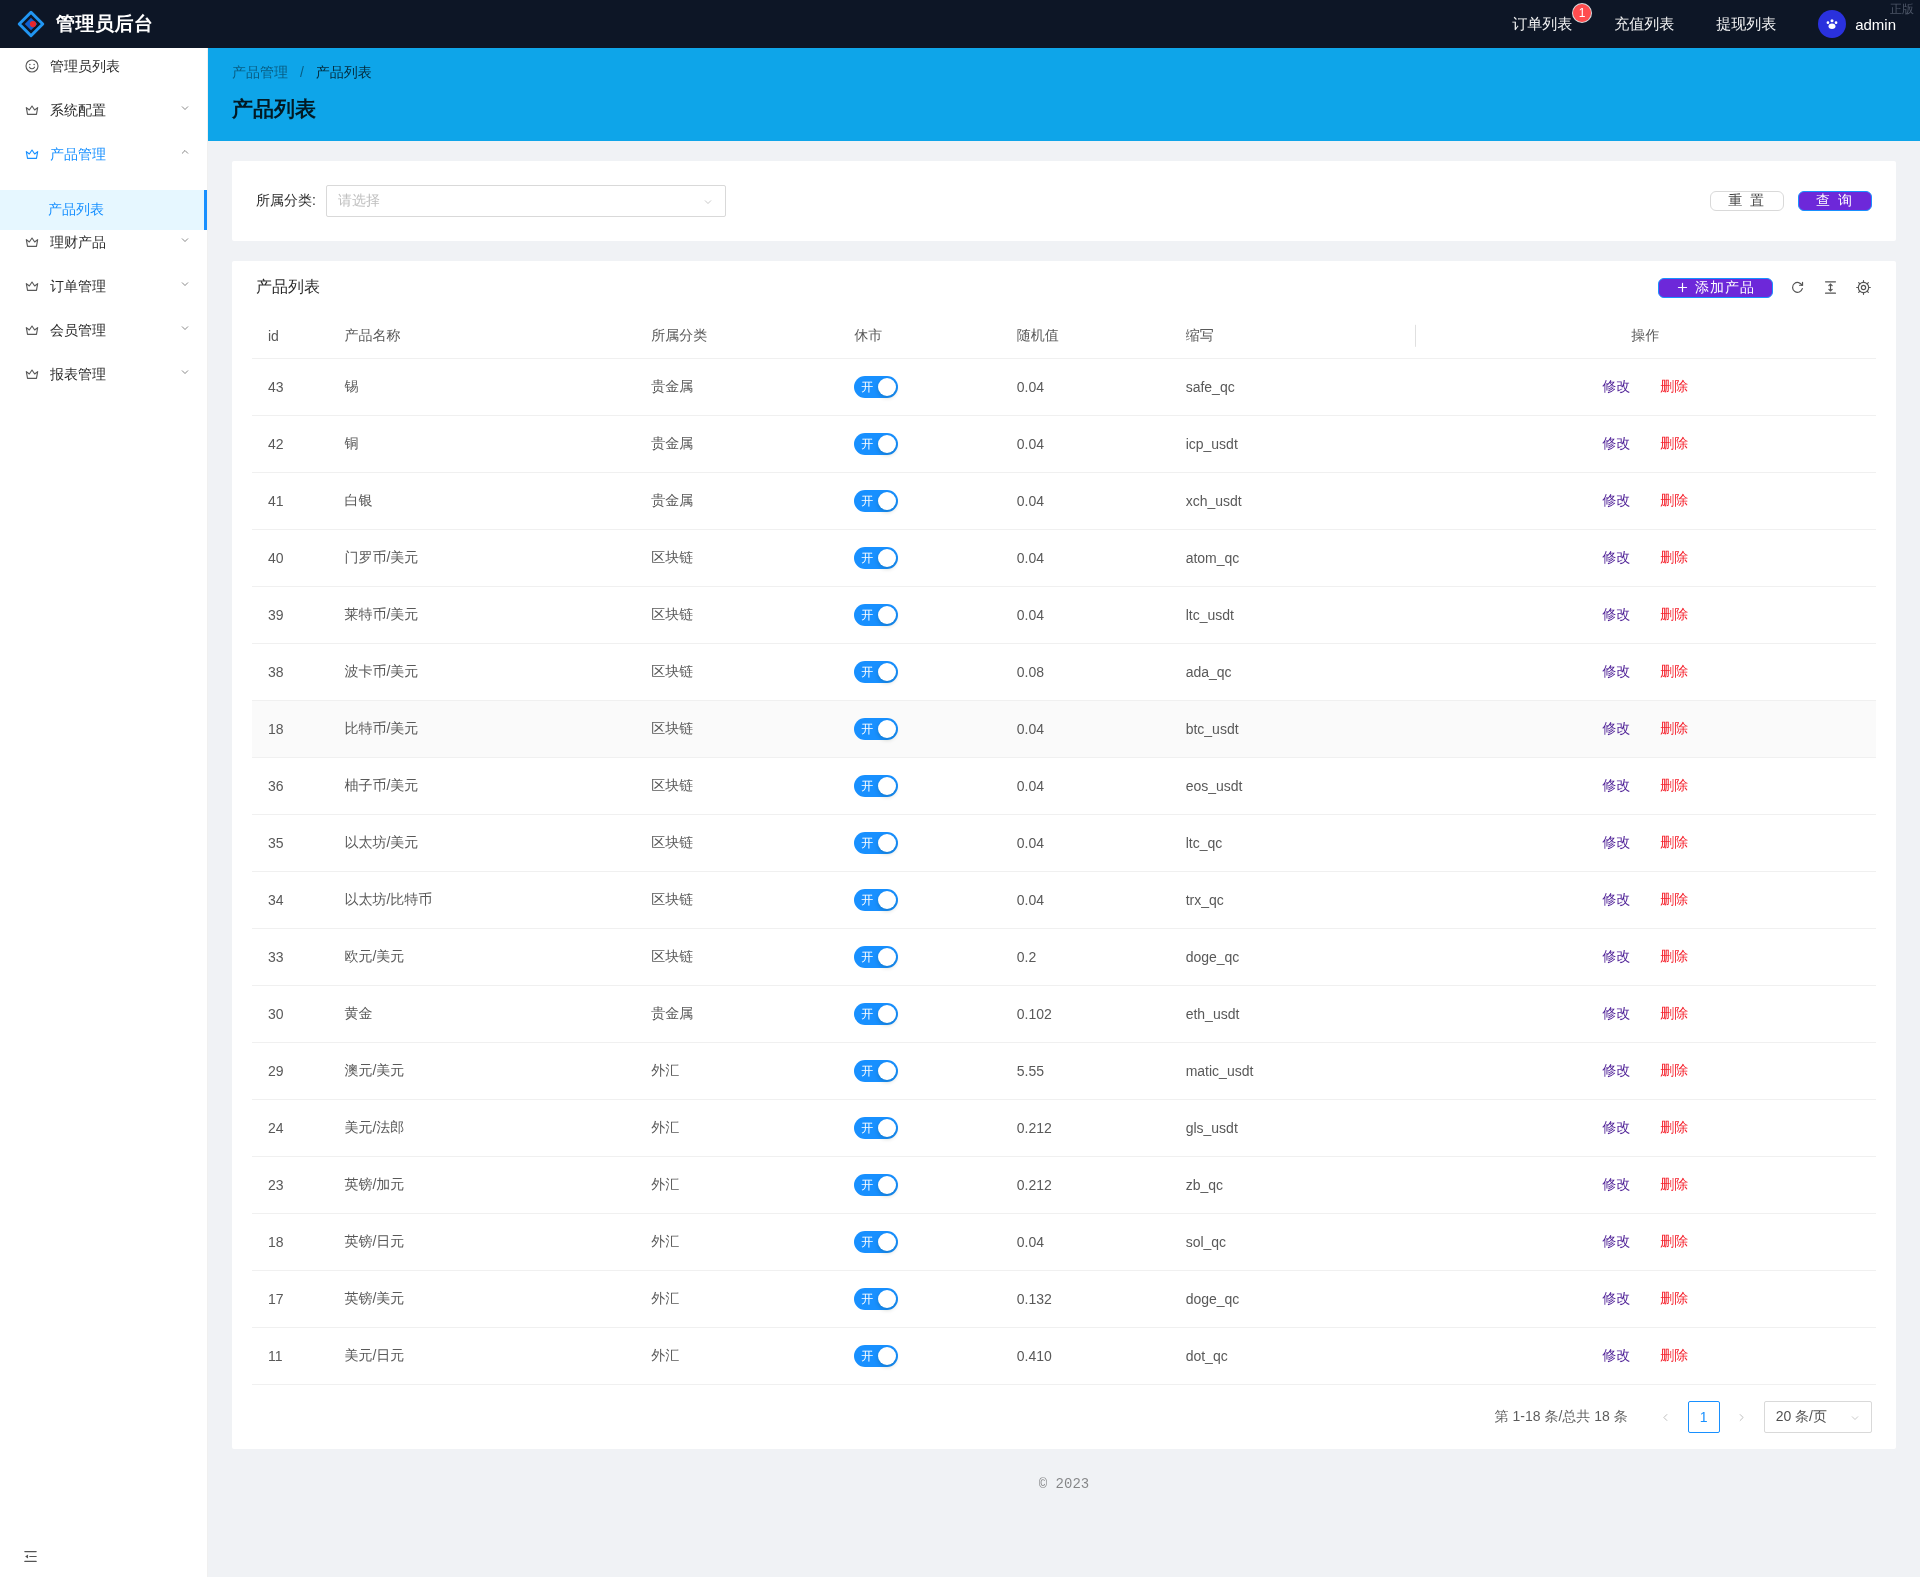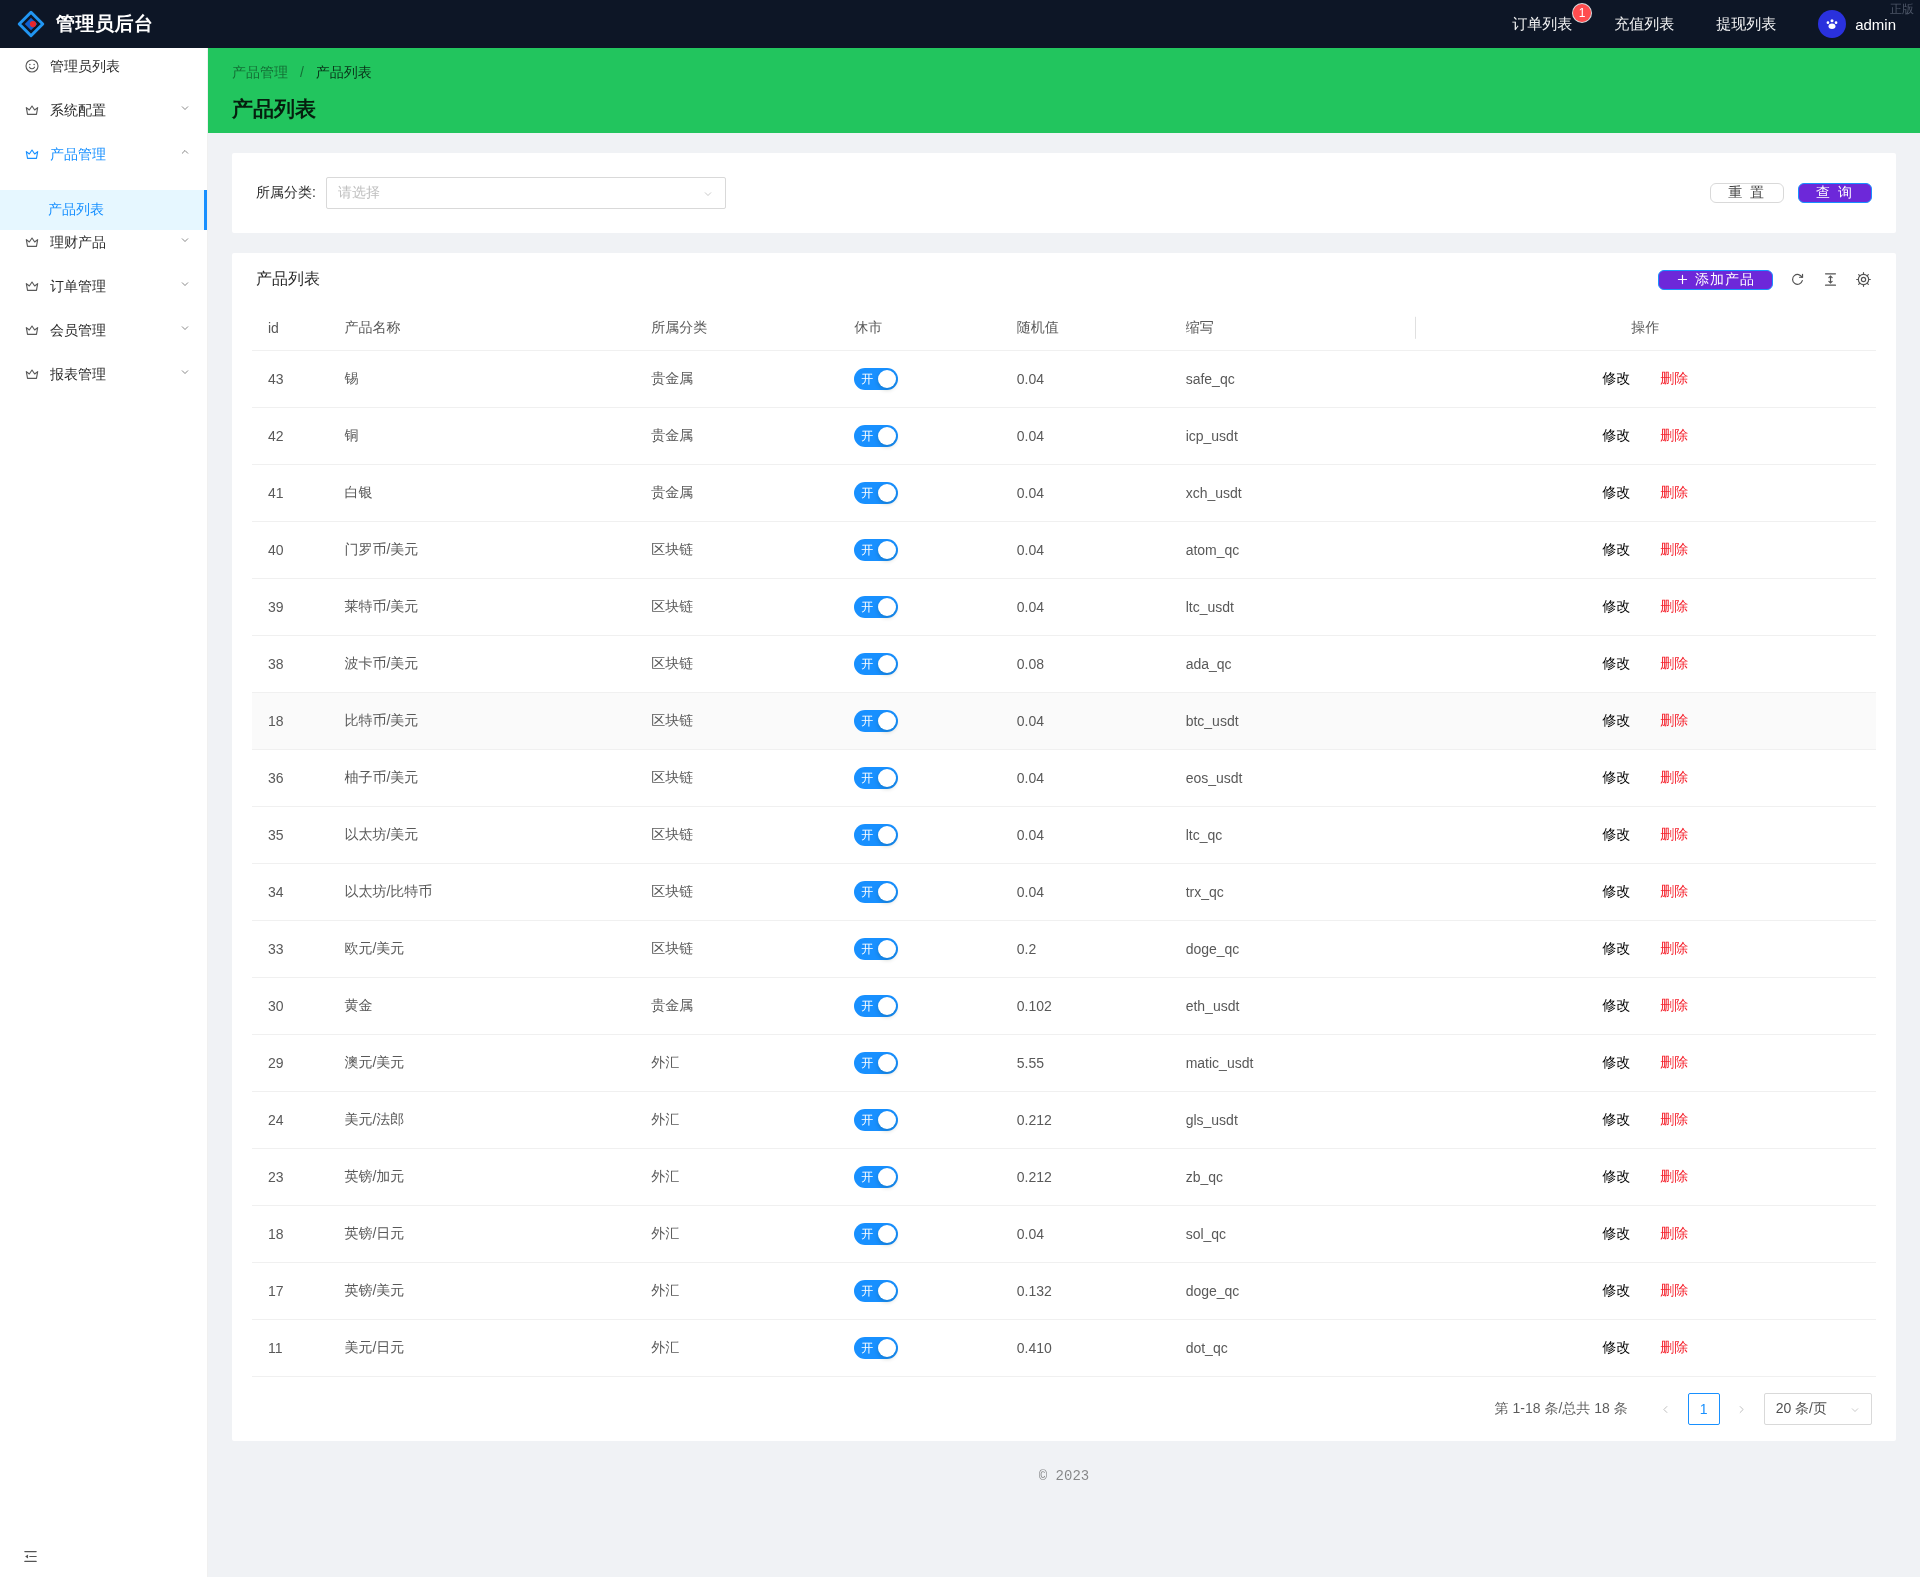--- a/index.html
+++ b/index.html
@@ -29,21 +29,21 @@
   .menu-item .label { flex:1; }
   .menu-item .chev { color:rgba(0,0,0,.55); flex:none; }
   .menu-item.active { color:#1890ff; }
   .menu-item.active .mi-icon { color:#1890ff; }
   .submenu-child { height:40px; margin:4px 0; display:flex; align-items:center; padding-left:48px; font-size:14px; color:rgba(0,0,0,.85); cursor:pointer; }
   .submenu-child.selected { background:#e6f7ff; color:#1890ff; border-right:3px solid #1890ff; }
   .collapse-trigger { position:absolute; left:22px; bottom:12px; color:#545454; cursor:pointer; }
 
   
   .main { flex:1; display:flex; flex-direction:column; min-width:0; }
-  .page-header { background:#22c55e; padding:16px 24px 10px; }
+  .page-header { background:#0ea5e9; padding:16px 24px 18px; }
   .breadcrumb { font-size:14px; margin-bottom:13px; }
   .breadcrumb .bc-link { color:rgba(0,0,0,.45); cursor:pointer; }
   .breadcrumb .bc-sep { color:rgba(0,0,0,.45); margin:0 8px; }
   .breadcrumb .bc-current { color:rgba(0,0,0,.75); }
   .page-title { font-size:21px; font-weight:700; color:rgba(0,0,0,.85); }
   .content { padding:20px 24px 0; }
 
   
   .filter-card { background:#fff; border-radius:2px; padding:24px; display:flex; align-items:center; }
   .filter-label { font-size:14px; color:rgba(0,0,0,.85); margin-right:10px; white-space:nowrap; }
@@ -66,21 +66,21 @@
   table { width:100%; border-collapse:collapse; table-layout:fixed; font-size:14px; }
   th { text-align:left; font-weight:500; color:#595959; padding:13px 8px; border-bottom:1px solid #f0f0f0; position:relative; }
   td { color:#595959; padding:17px 8px; border-bottom:1px solid #f0f0f0; overflow:hidden; white-space:nowrap; }
   th:first-child, td:first-child { padding-left:16px; }
   th:last-child, td:last-child { text-align:center; }
   th:last-child::before { content:''; position:absolute; left:0; top:50%; transform:translateY(-50%); width:1px; height:1.6em; background:rgba(0,0,0,.12); }
   tr.hl td { background:#fafafa; }
   .switch { width:44px; height:22px; border-radius:100px; background:#1890ff; position:relative; display:inline-flex; align-items:center; cursor:pointer; vertical-align:middle; }
   .switch .on { color:#fff; font-size:12px; margin-left:7px; line-height:1; }
   .switch .knob { position:absolute; top:2px; right:2px; width:18px; height:18px; border-radius:50%; background:#fff; box-shadow:0 2px 4px rgba(0,35,11,.2); }
-  .link-edit { color:#000000; cursor:pointer; margin-right:30px; }
+  .link-edit { color:#4c1d95; cursor:pointer; margin-right:30px; }
   .link-del { color:#f5222d; cursor:pointer; }
 
   
   .pagination { display:flex; justify-content:flex-end; align-items:center; padding:16px 24px 16px; gap:8px; font-size:14px; color:rgba(0,0,0,.65); }
   .pg-total { margin-right:16px; }
   .pg-arrow { width:28px; height:32px; display:inline-flex; align-items:center; justify-content:center; color:#b9b9b9; cursor:pointer; }
   .pg-num { width:32px; height:32px; border:1px solid #1890ff; border-radius:2px; color:#1890ff; display:inline-flex; align-items:center; justify-content:center; background:#fff; cursor:pointer; }
   .pg-size { height:32px; border:1px solid #d9d9d9; border-radius:2px; background:#fff; display:inline-flex; align-items:center; gap:22px; padding:0 10px 0 11px; cursor:pointer; color:rgba(0,0,0,.7); }
   .pg-size .sel-chev { color:#bfbfbf; }
 

